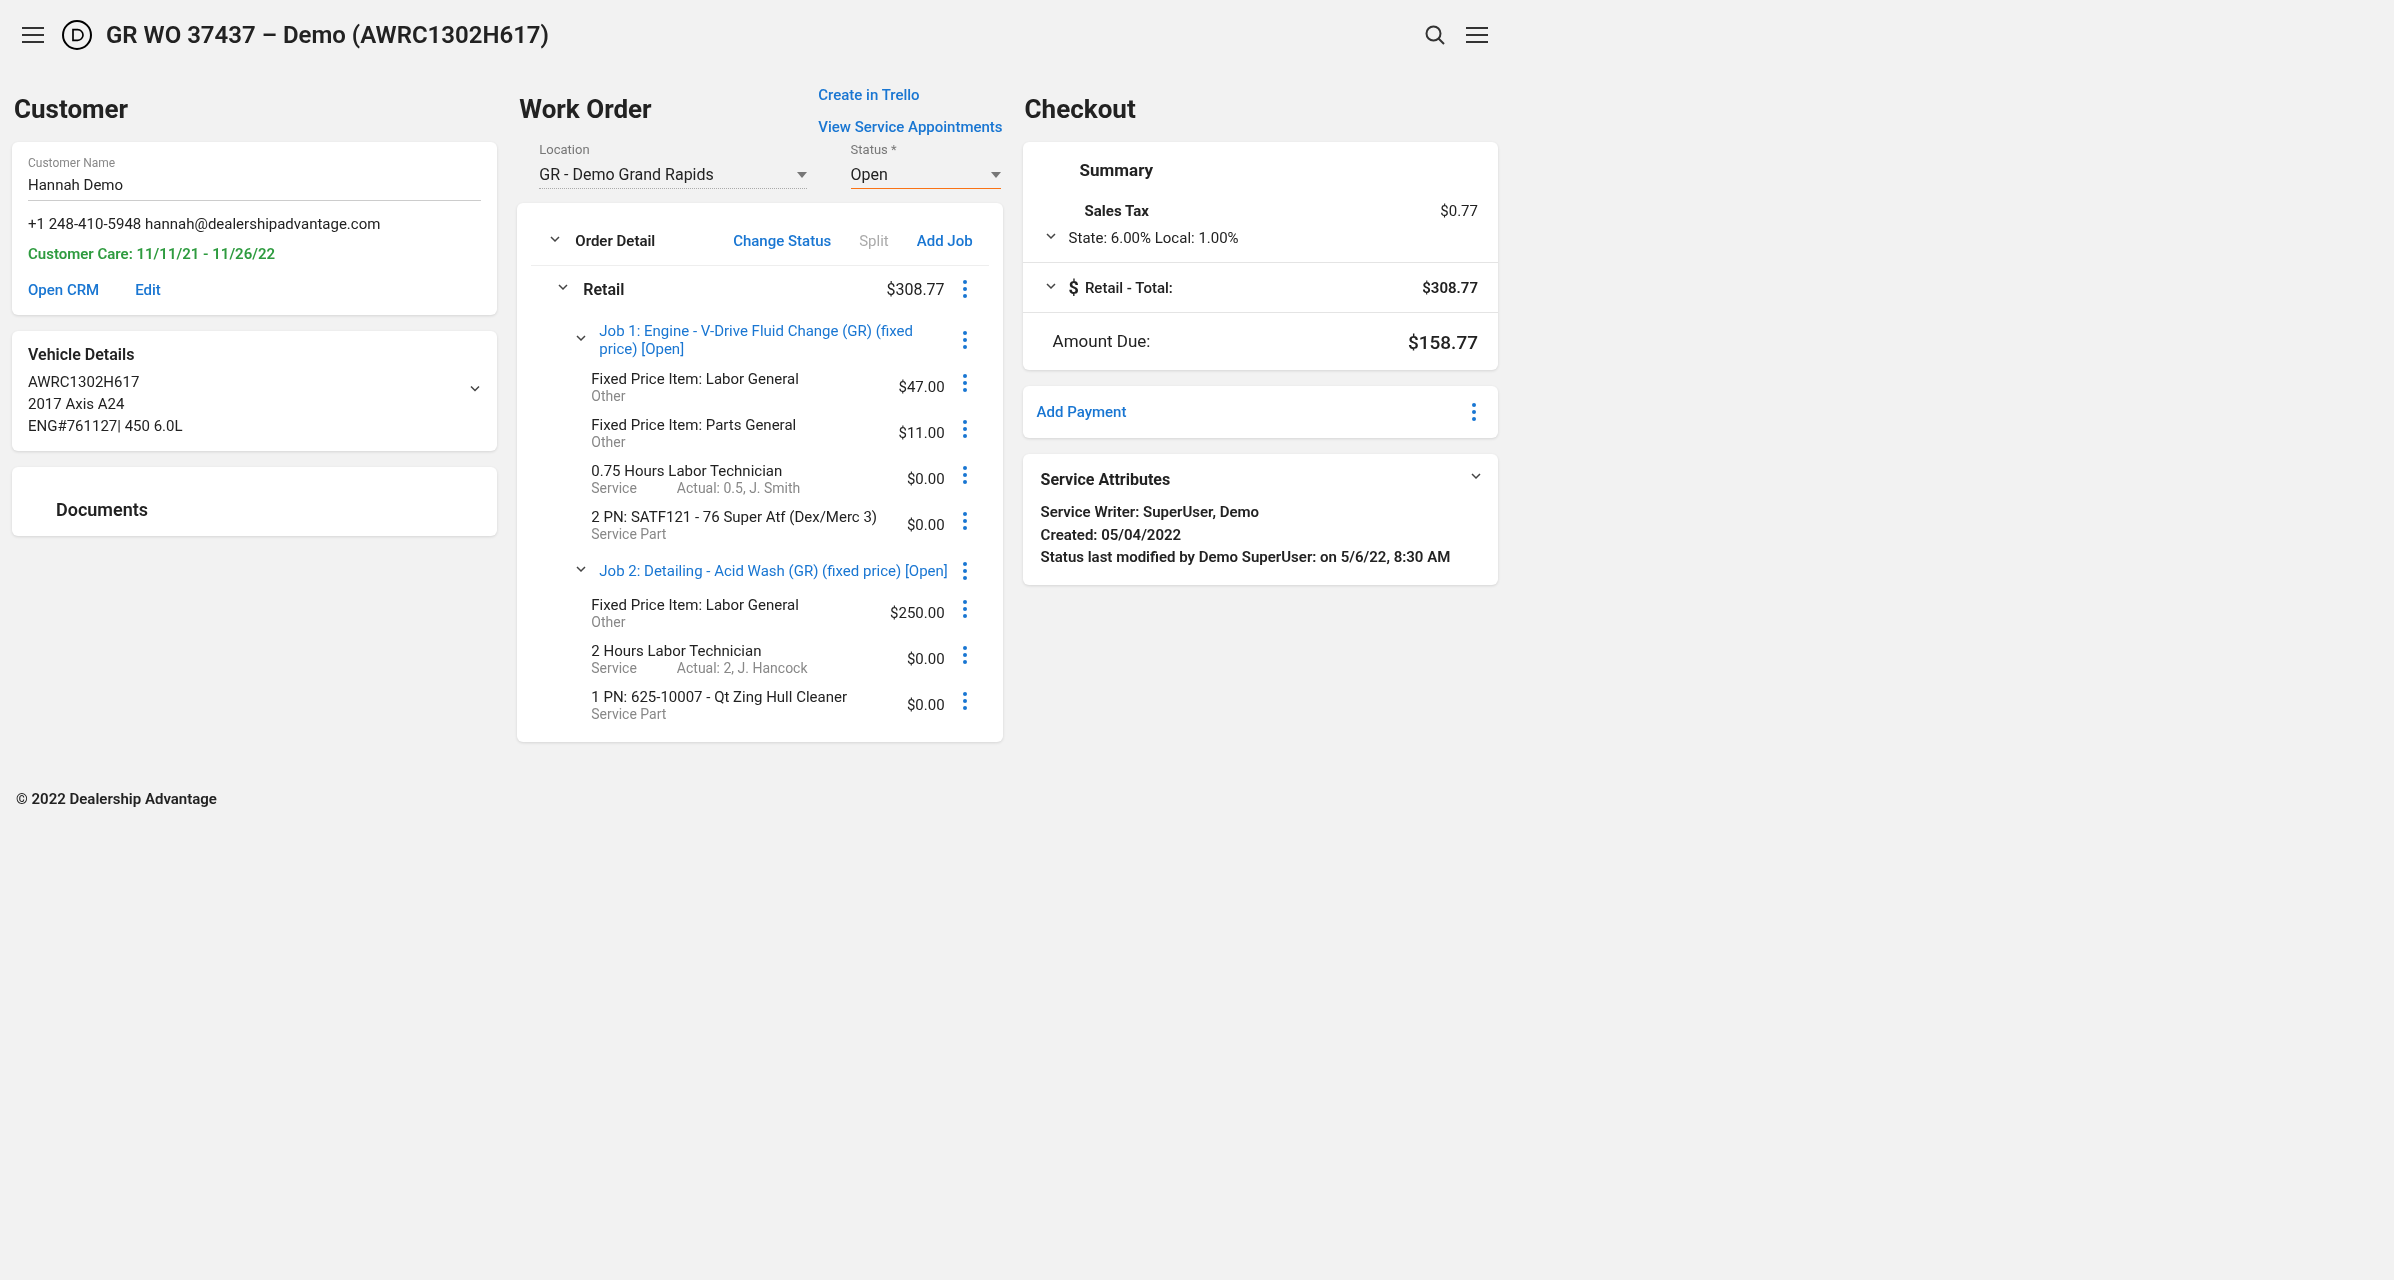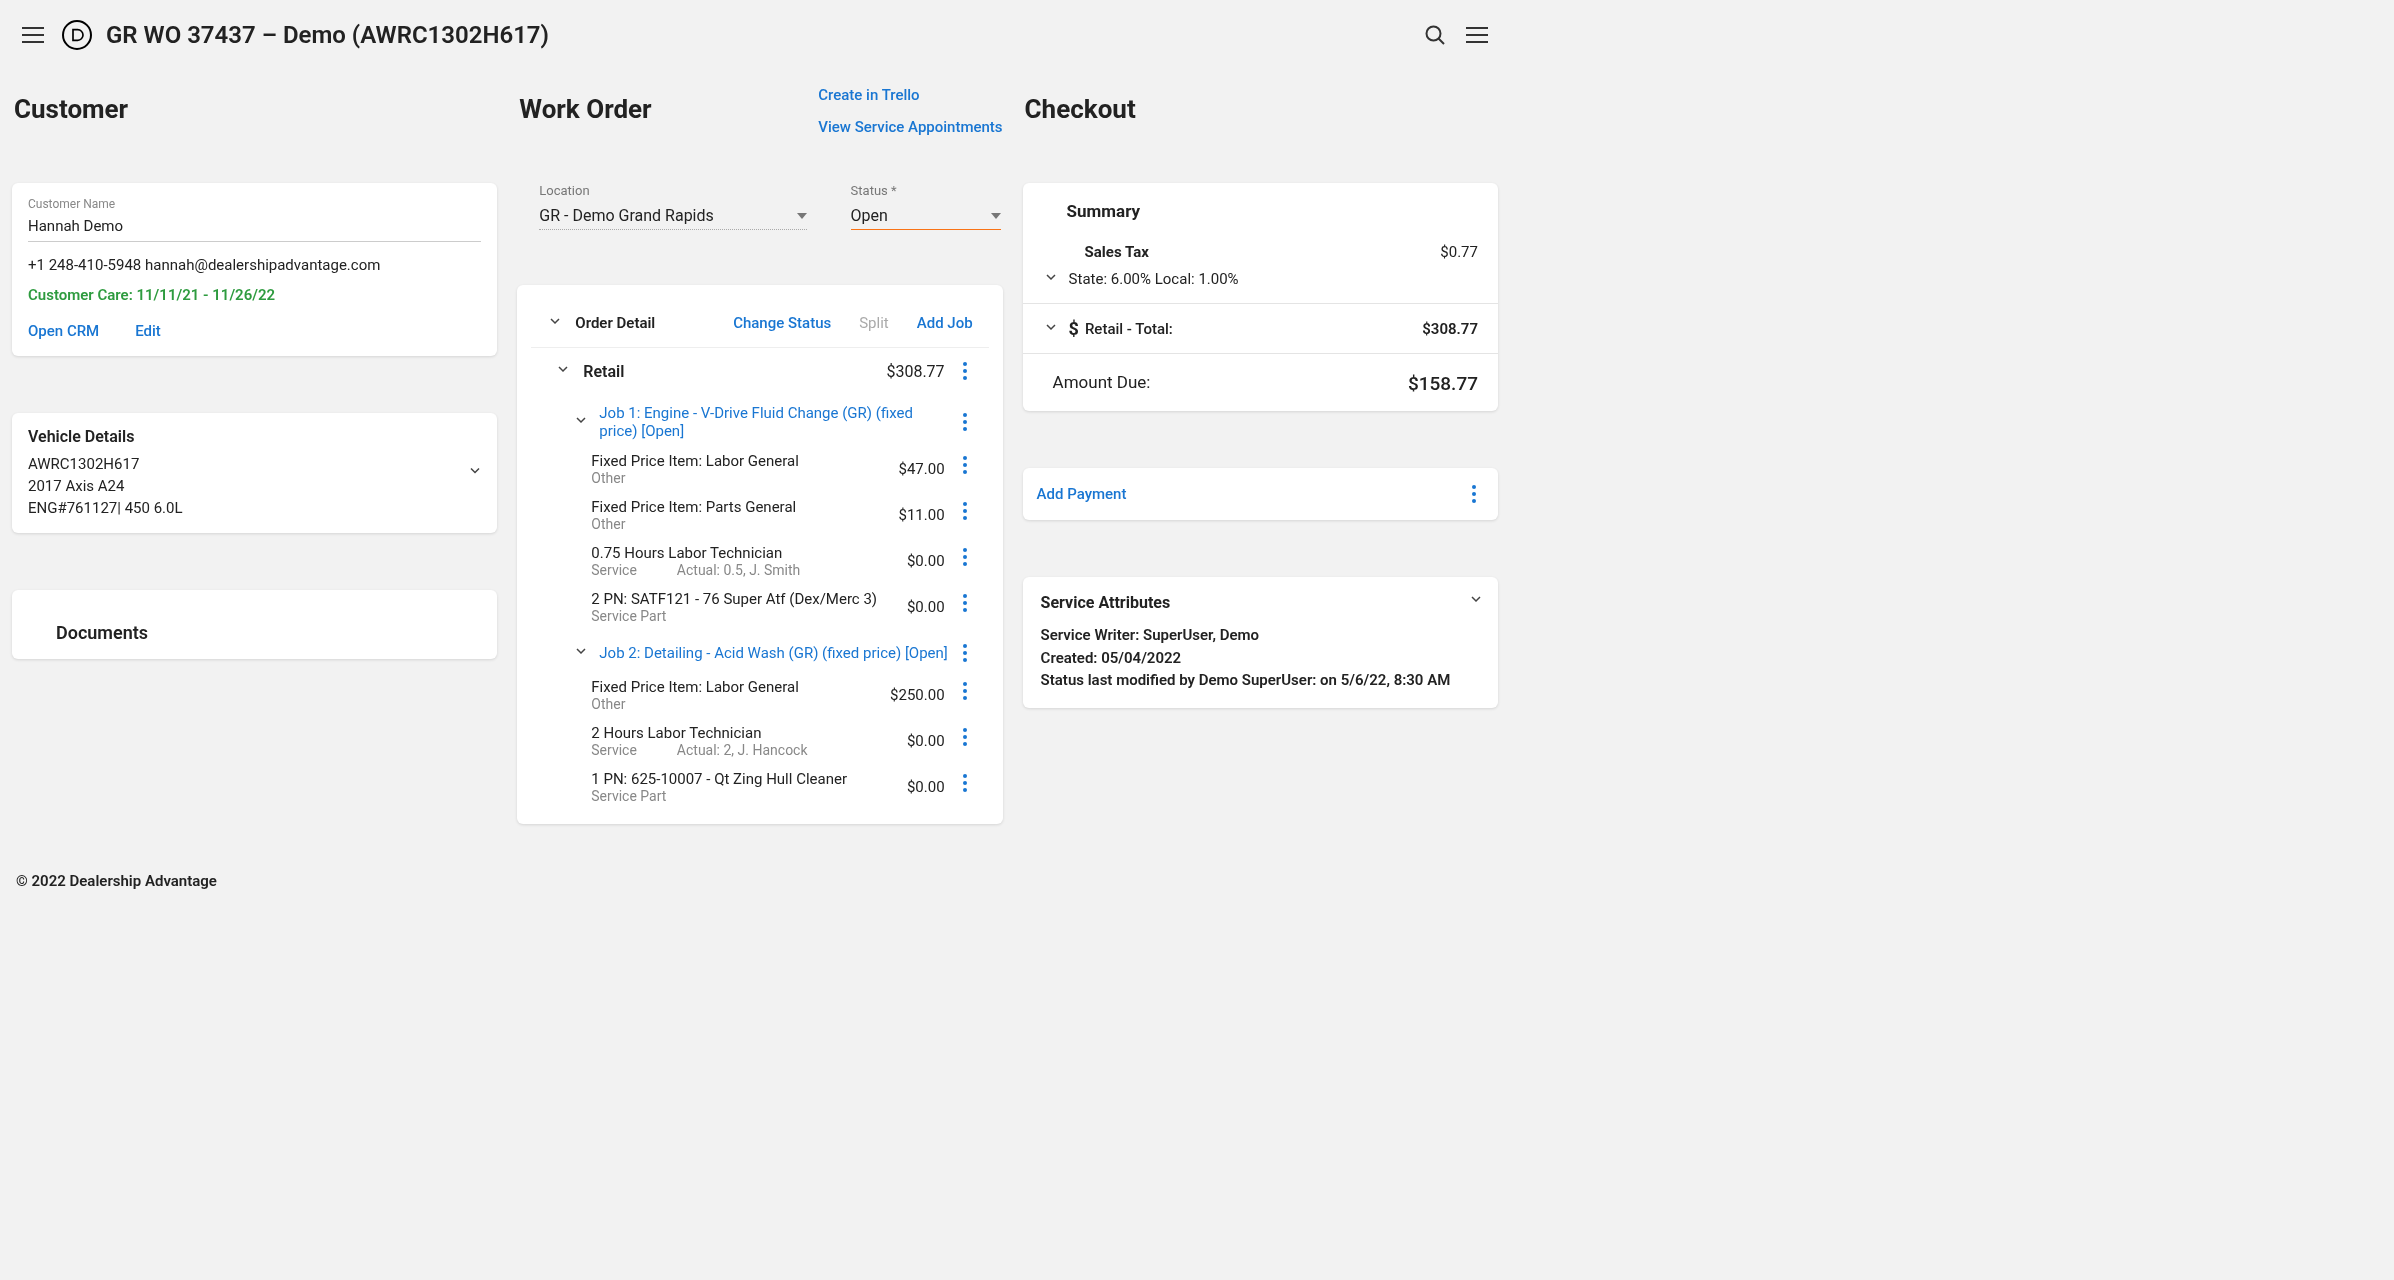--- a/index.html
+++ b/index.html
@@ -15,21 +15,21 @@
   .hamburger, .hamburger2 { width: 22px; height: 16px; display: flex; flex-direction: column; justify-content: space-between; }
   .hamburger span, .hamburger2 span { display: block; height: 2px; background: #333; }
 
   .logo-circle { width: 30px; height: 30px; border: 2.5px solid #000; border-radius: 50%; display:flex; align-items:center; justify-content:center; margin: 0 8px; }
   .logo-circle svg { width: 16px; height: 16px; }
 
   .search-icon svg { width: 24px; height: 24px; fill: none; stroke: #333; stroke-width: 2; }
 
   
   .page { padding: 12px; display: flex; gap: 20px; align-items: flex-start; }
-  .col { display: flex; flex-direction: column; gap: 41px; }
+  .col { display: flex; flex-direction: column; }
   .col.customer { width: 490px; }
   .col.workorder { width: 490px; }
   .col.checkout  { width: 480px; }
 
   h1.section { font-size: 26px; font-weight: 700; margin: 12px 0 18px 2px; }
 
   .card { background: #fff; border-radius: 6px; box-shadow: 0 1px 3px rgba(0,0,0,0.12); margin-bottom: 16px; }
 
   
   .cust-inner { padding: 14px 16px 16px; }
@@ -84,21 +84,21 @@
   .item-sub { font-size: 14px; color: #888; display:flex; gap: 40px;}
   .item-amt { font-size: 15px; color:#222; align-self:center; margin-right: 10px; min-width:60px; text-align:right;}
 
   .kebab { width: 20px; display:flex; flex-direction:column; gap:3px; align-items:center; cursor:pointer; padding: 4px 0;}
   .kebab span { width:4px; height:4px; background:#1976d2; border-radius:50%; }
 
   .chev svg { width: 16px; height: 16px; stroke:#444; stroke-width:2.2; fill:none; cursor:pointer;}
 
   
   .summary-card { padding: 18px 20px 14px; }
-  .summary-title { font-weight: 700; font-size: 17px; margin-left: 24px; margin-bottom: 18px;}
+  .summary-title { font-weight: 700; font-size: 17px; margin-left: 37px; margin-bottom: 18px;}
   .sum-row { display:flex; align-items:center; padding: 4px 0;}
   .sum-row .chev { margin-right: 10px;}
   .sum-label { font-weight: 700; font-size: 15px; flex:1;}
   .sum-val { font-size: 15px;}
   .tax-sub { font-size: 15px; margin-left: 34px; margin-top: 4px; margin-bottom: 14px;}
   .dollar { font-weight:700; font-size:18px; margin-right:6px;}
   .divider { height:1px; background:#e4e4e4; margin: 10px -20px; }
   .amount-due { display:flex; padding: 8px 0 2px 10px;}
   .amount-due .lab { font-size: 17px; flex:1;}
   .amount-due .val { font-size: 19px; font-weight: 500;}

